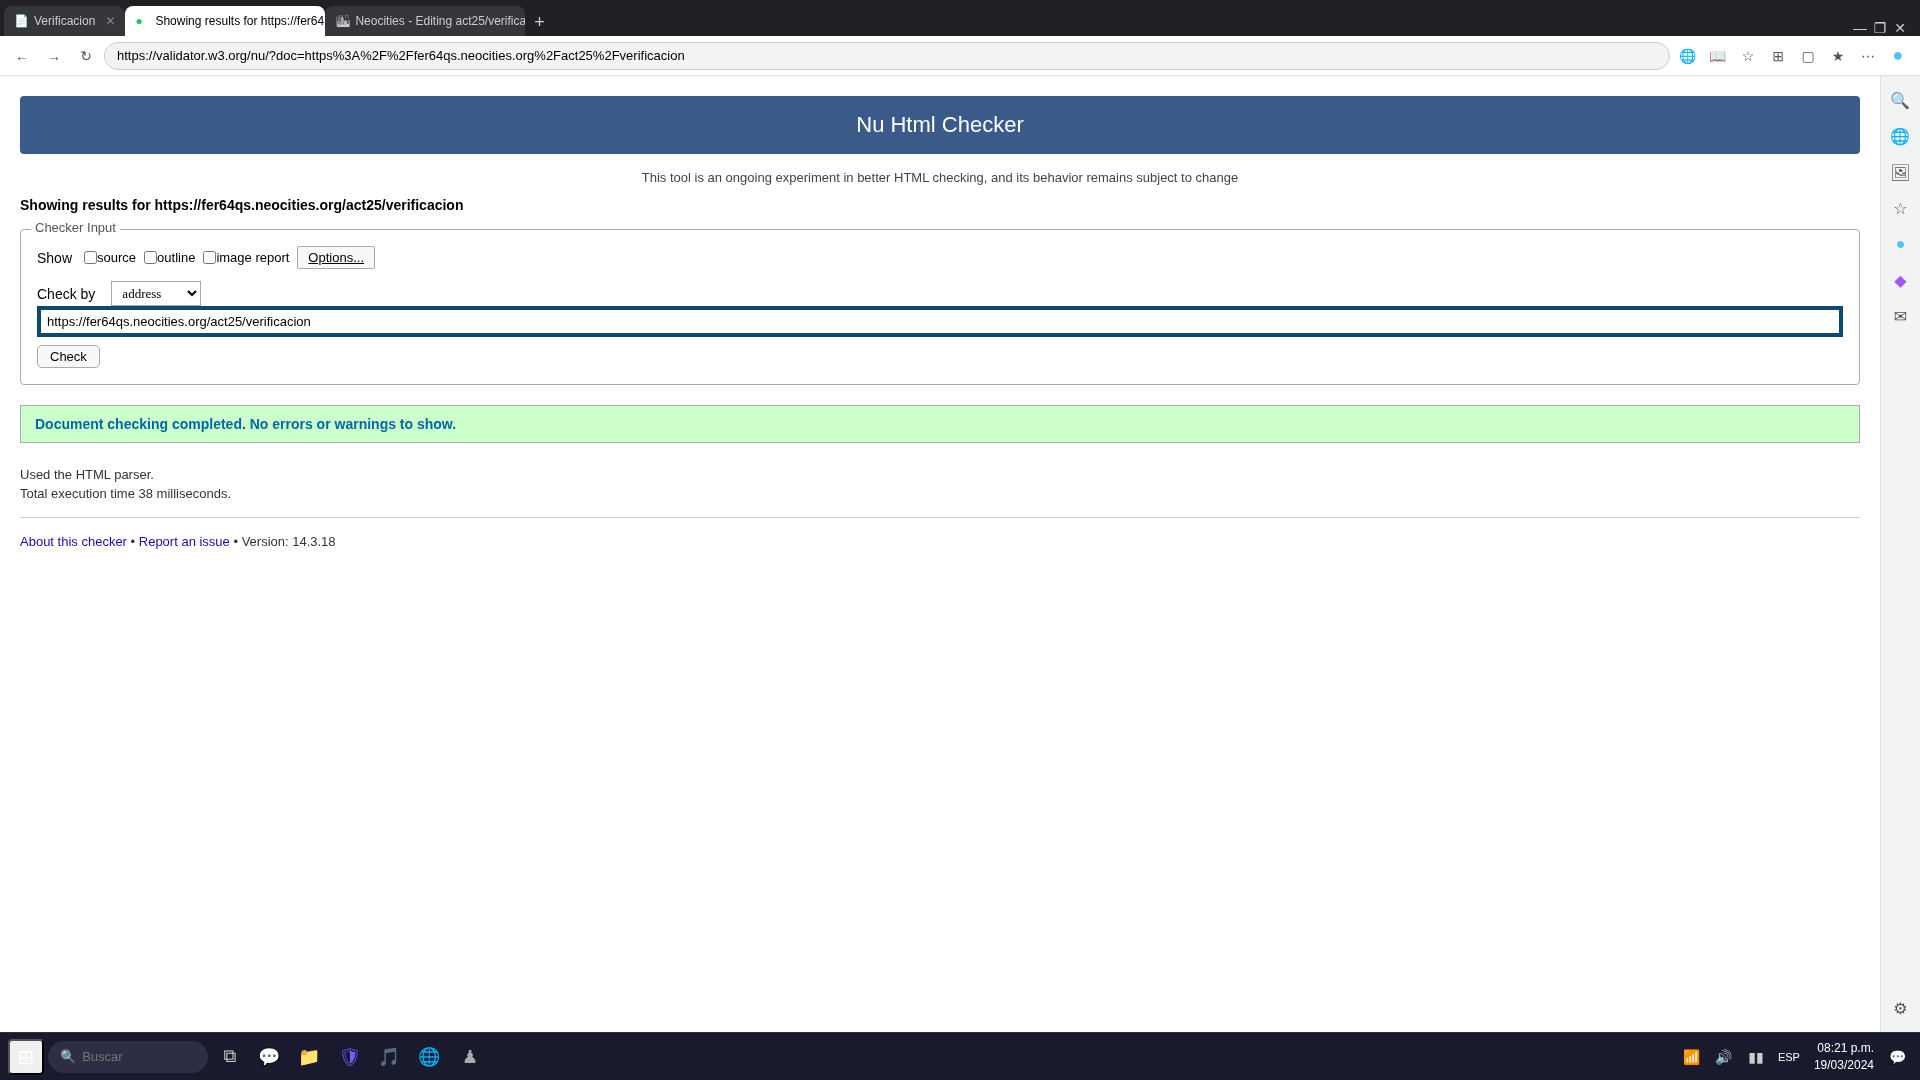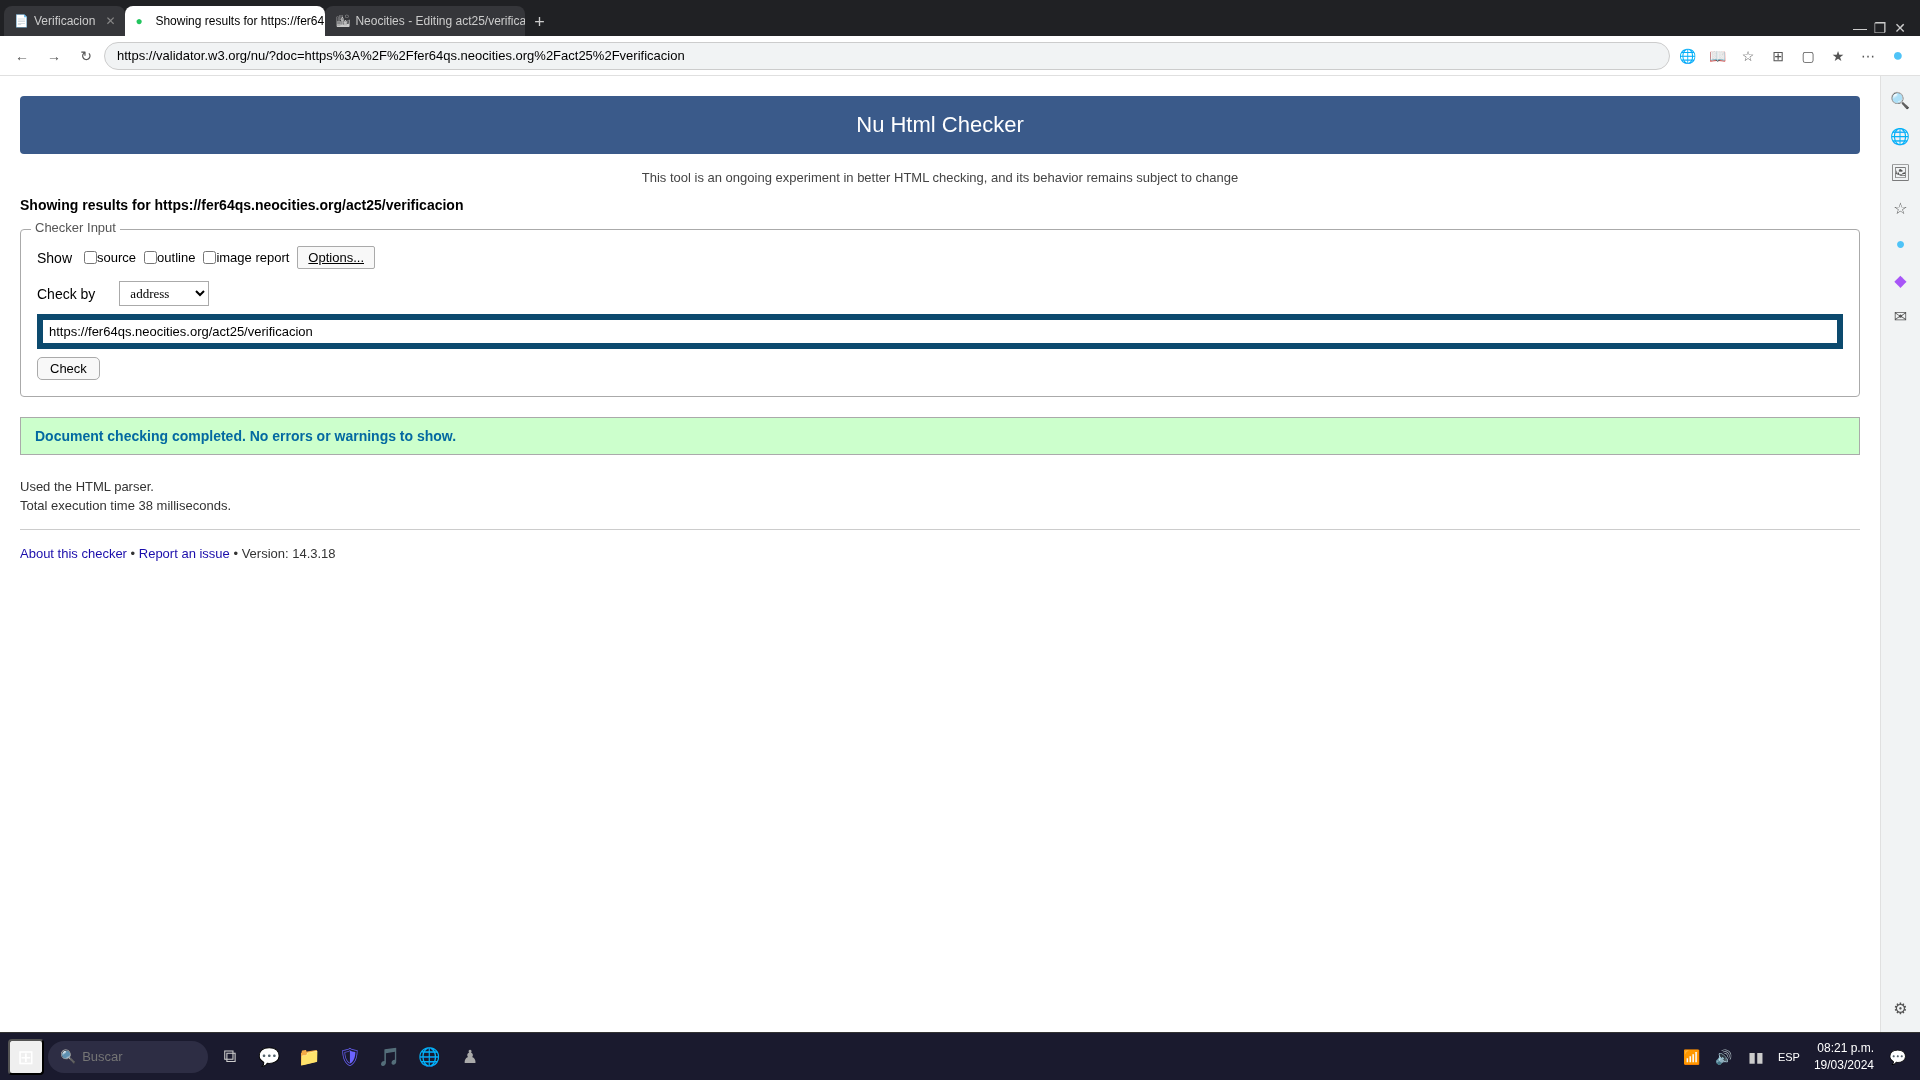--- a/index.html
+++ b/index.html
@@ -250,38 +250,37 @@
       padding: 3px 10px;
       cursor: pointer;
       font-size: 13px;
       border-radius: 2px;
       text-decoration: underline;
     }
 
     .check-by-row {
       display: flex;
       align-items: center;
-      gap: 24px;
-      margin-bottom: 8px;
+      gap: 16px;
     }
     .check-by-label {
       font-size: 14px;
     }
     .check-by-select {
       border: 1px solid #aaa;
       background: #fff;
       padding: 3px 6px;
       font-size: 13px;
       cursor: pointer;
       font-family: Liberation Serif, serif;
     }
 
     .address-input {
       width: 100%;
-      border: 6px solid #0c4a6e;
+      border: 4px solid #0c4a6e;
       padding: 4px 6px;
       font-size: 13px;
       margin-bottom: 8px;
       outline: none;
     }
 
     .check-btn {
       border: 1px solid #aaa;
       background: #f8f8f8;
       padding: 3px 12px;

